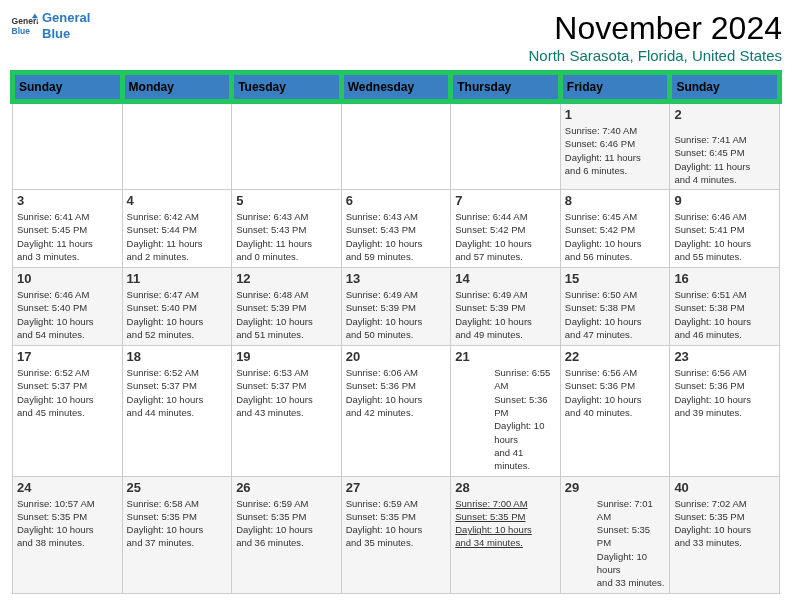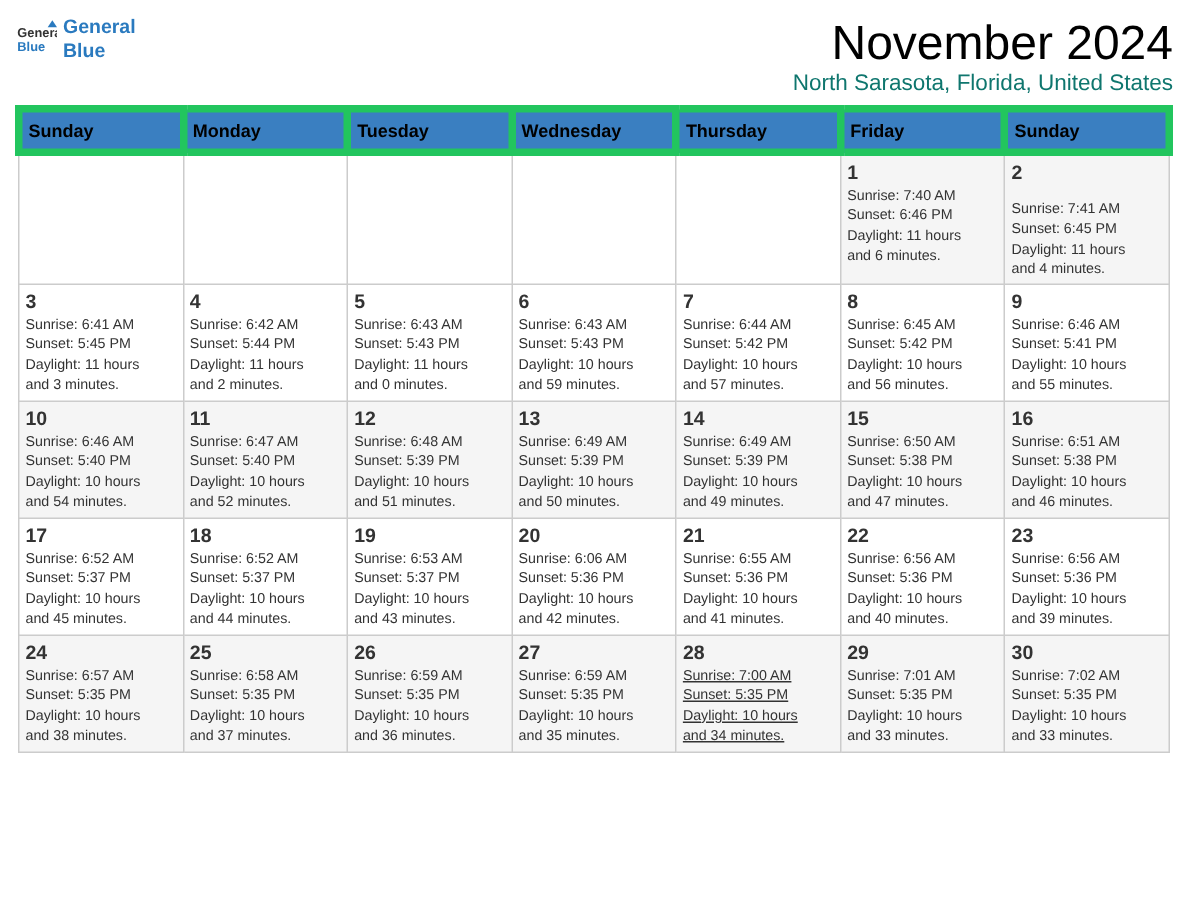--- a/index.html
+++ b/index.html
@@ -269,21 +269,21 @@
         </td>
         <td>
           <span class="day-num">20</span>
           <div class="day-info" style="white-space: pre-line;">Sunrise: 6:06 AM
 Sunset: 5:36 PM
 Daylight: 10 hours
 and 42 minutes.</div>
         </td>
         <td>
           <span class="day-num">21</span>
-          <div class="day-info" style="white-space: pre-line;">Sunrise: 6:55 AM
+          <div class="day-info" style="white-space: pre-line; margin-left: 39px;">Sunrise: 6:55 AM
 Sunset: 5:36 PM
 Daylight: 10 hours
 and 41 minutes.</div>
         </td>
         <td>
           <span class="day-num">22</span>
           <div class="day-info" style="white-space: pre-line;">Sunrise: 6:56 AM
 Sunset: 5:36 PM
 Daylight: 10 hours
 and 40 minutes.</div>
@@ -292,21 +292,21 @@
           <span class="day-num">23</span>
           <div class="day-info" style="white-space: pre-line;">Sunrise: 6:56 AM
 Sunset: 5:36 PM
 Daylight: 10 hours
 and 39 minutes.</div>
         </td>
       </tr>
       <tr>
         <td>
           <span class="day-num">24</span>
-          <div class="day-info" style="white-space: pre-line;">Sunrise: 6:57 AM
+          <div class="day-info" style="white-space: pre-line;">Sunrise: 10:57 AM
 Sunset: 5:35 PM
 Daylight: 10 hours
 and 38 minutes.</div>
         </td>
         <td>
           <span class="day-num">25</span>
           <div class="day-info" style="white-space: pre-line;">Sunrise: 6:58 AM
 Sunset: 5:35 PM
 Daylight: 10 hours
 and 37 minutes.</div>
@@ -327,27 +327,27 @@
         </td>
         <td>
           <span class="day-num">28</span>
           <div class="day-info" style="white-space: pre-line; text-decoration: underline;">Sunrise: 7:00 AM
 Sunset: 5:35 PM
 Daylight: 10 hours
 and 34 minutes.</div>
         </td>
         <td>
           <span class="day-num">29</span>
-          <div class="day-info" style="white-space: pre-line;">Sunrise: 7:01 AM
+          <div class="day-info" style="white-space: pre-line; margin-left: 32px;">Sunrise: 7:01 AM
 Sunset: 5:35 PM
 Daylight: 10 hours
 and 33 minutes.</div>
         </td>
         <td>
-          <span class="day-num">30</span>
+          <span class="day-num">40</span>
           <div class="day-info" style="white-space: pre-line;">Sunrise: 7:02 AM
 Sunset: 5:35 PM
 Daylight: 10 hours
 and 33 minutes.</div>
         </td>
       </tr>
     </tbody>
 </table>
 
 </body></html>

